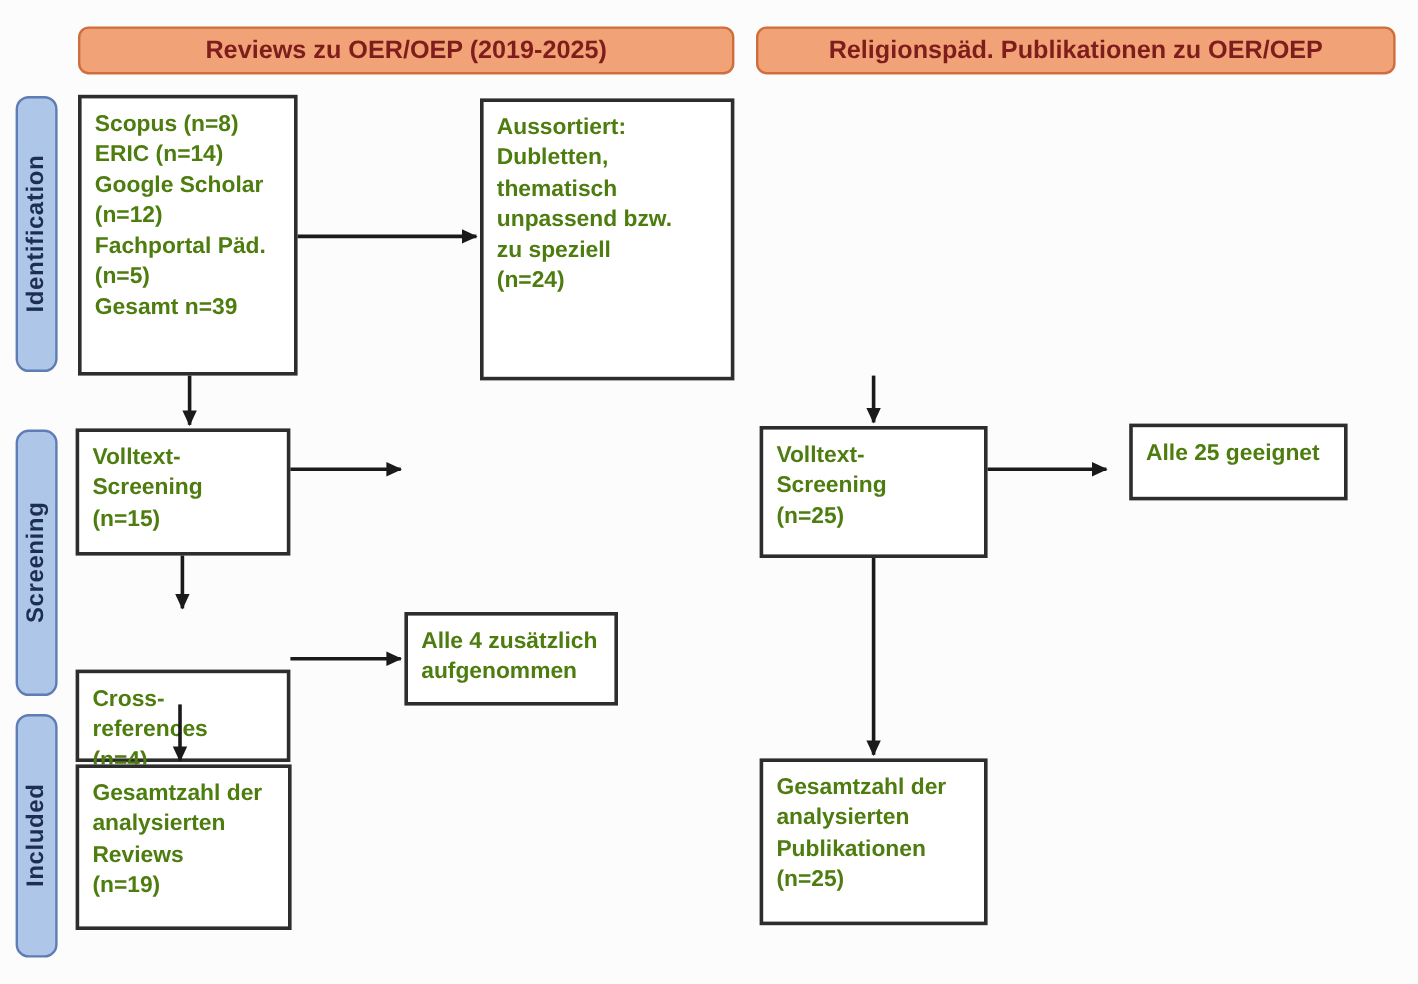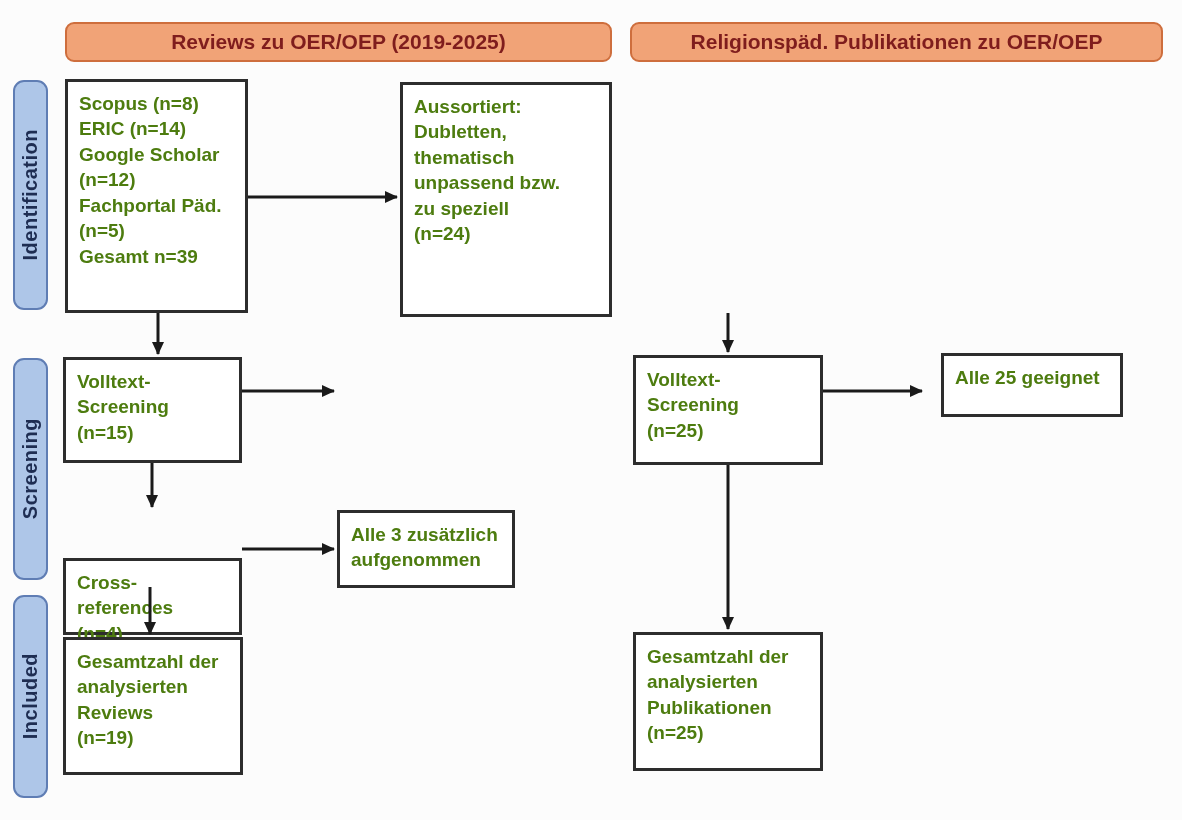--- a/index.html
+++ b/index.html
@@ -83,21 +83,21 @@
 Dubletten,
 thematisch
 unpassend bzw.
 zu speziell
 (n=24)</div>
   <div class="flowbox" style="left:63px;top:357px;width:179px;height:106px;">Volltext-
 Screening
 (n=15)</div>
   <div class="flowbox" style="left:63px;top:510px;width:179px;height:77px;margin-top:48px;">Cross-references
 (n=4)</div>
-  <div class="flowbox" style="left:337px;top:510px;width:178px;height:78px;">Alle 3 zusätzlich
+  <div class="flowbox" style="left:337px;top:510px;width:178px;height:78px;">Alle 4 zusätzlich
 aufgenommen</div>
   <div class="flowbox" style="left:63px;top:637px;width:180px;height:138px;">Gesamtzahl der
 analysierten
 Reviews
 (n=19)</div>
 
   <div class="flowbox" style="left:633px;top:355px;width:190px;height:110px;">Volltext-
 Screening
 (n=25)</div>
   <div class="flowbox" style="left:925px;top:353px;width:182px;height:64px;margin-left:16px;">Alle 25 geeignet</div>

